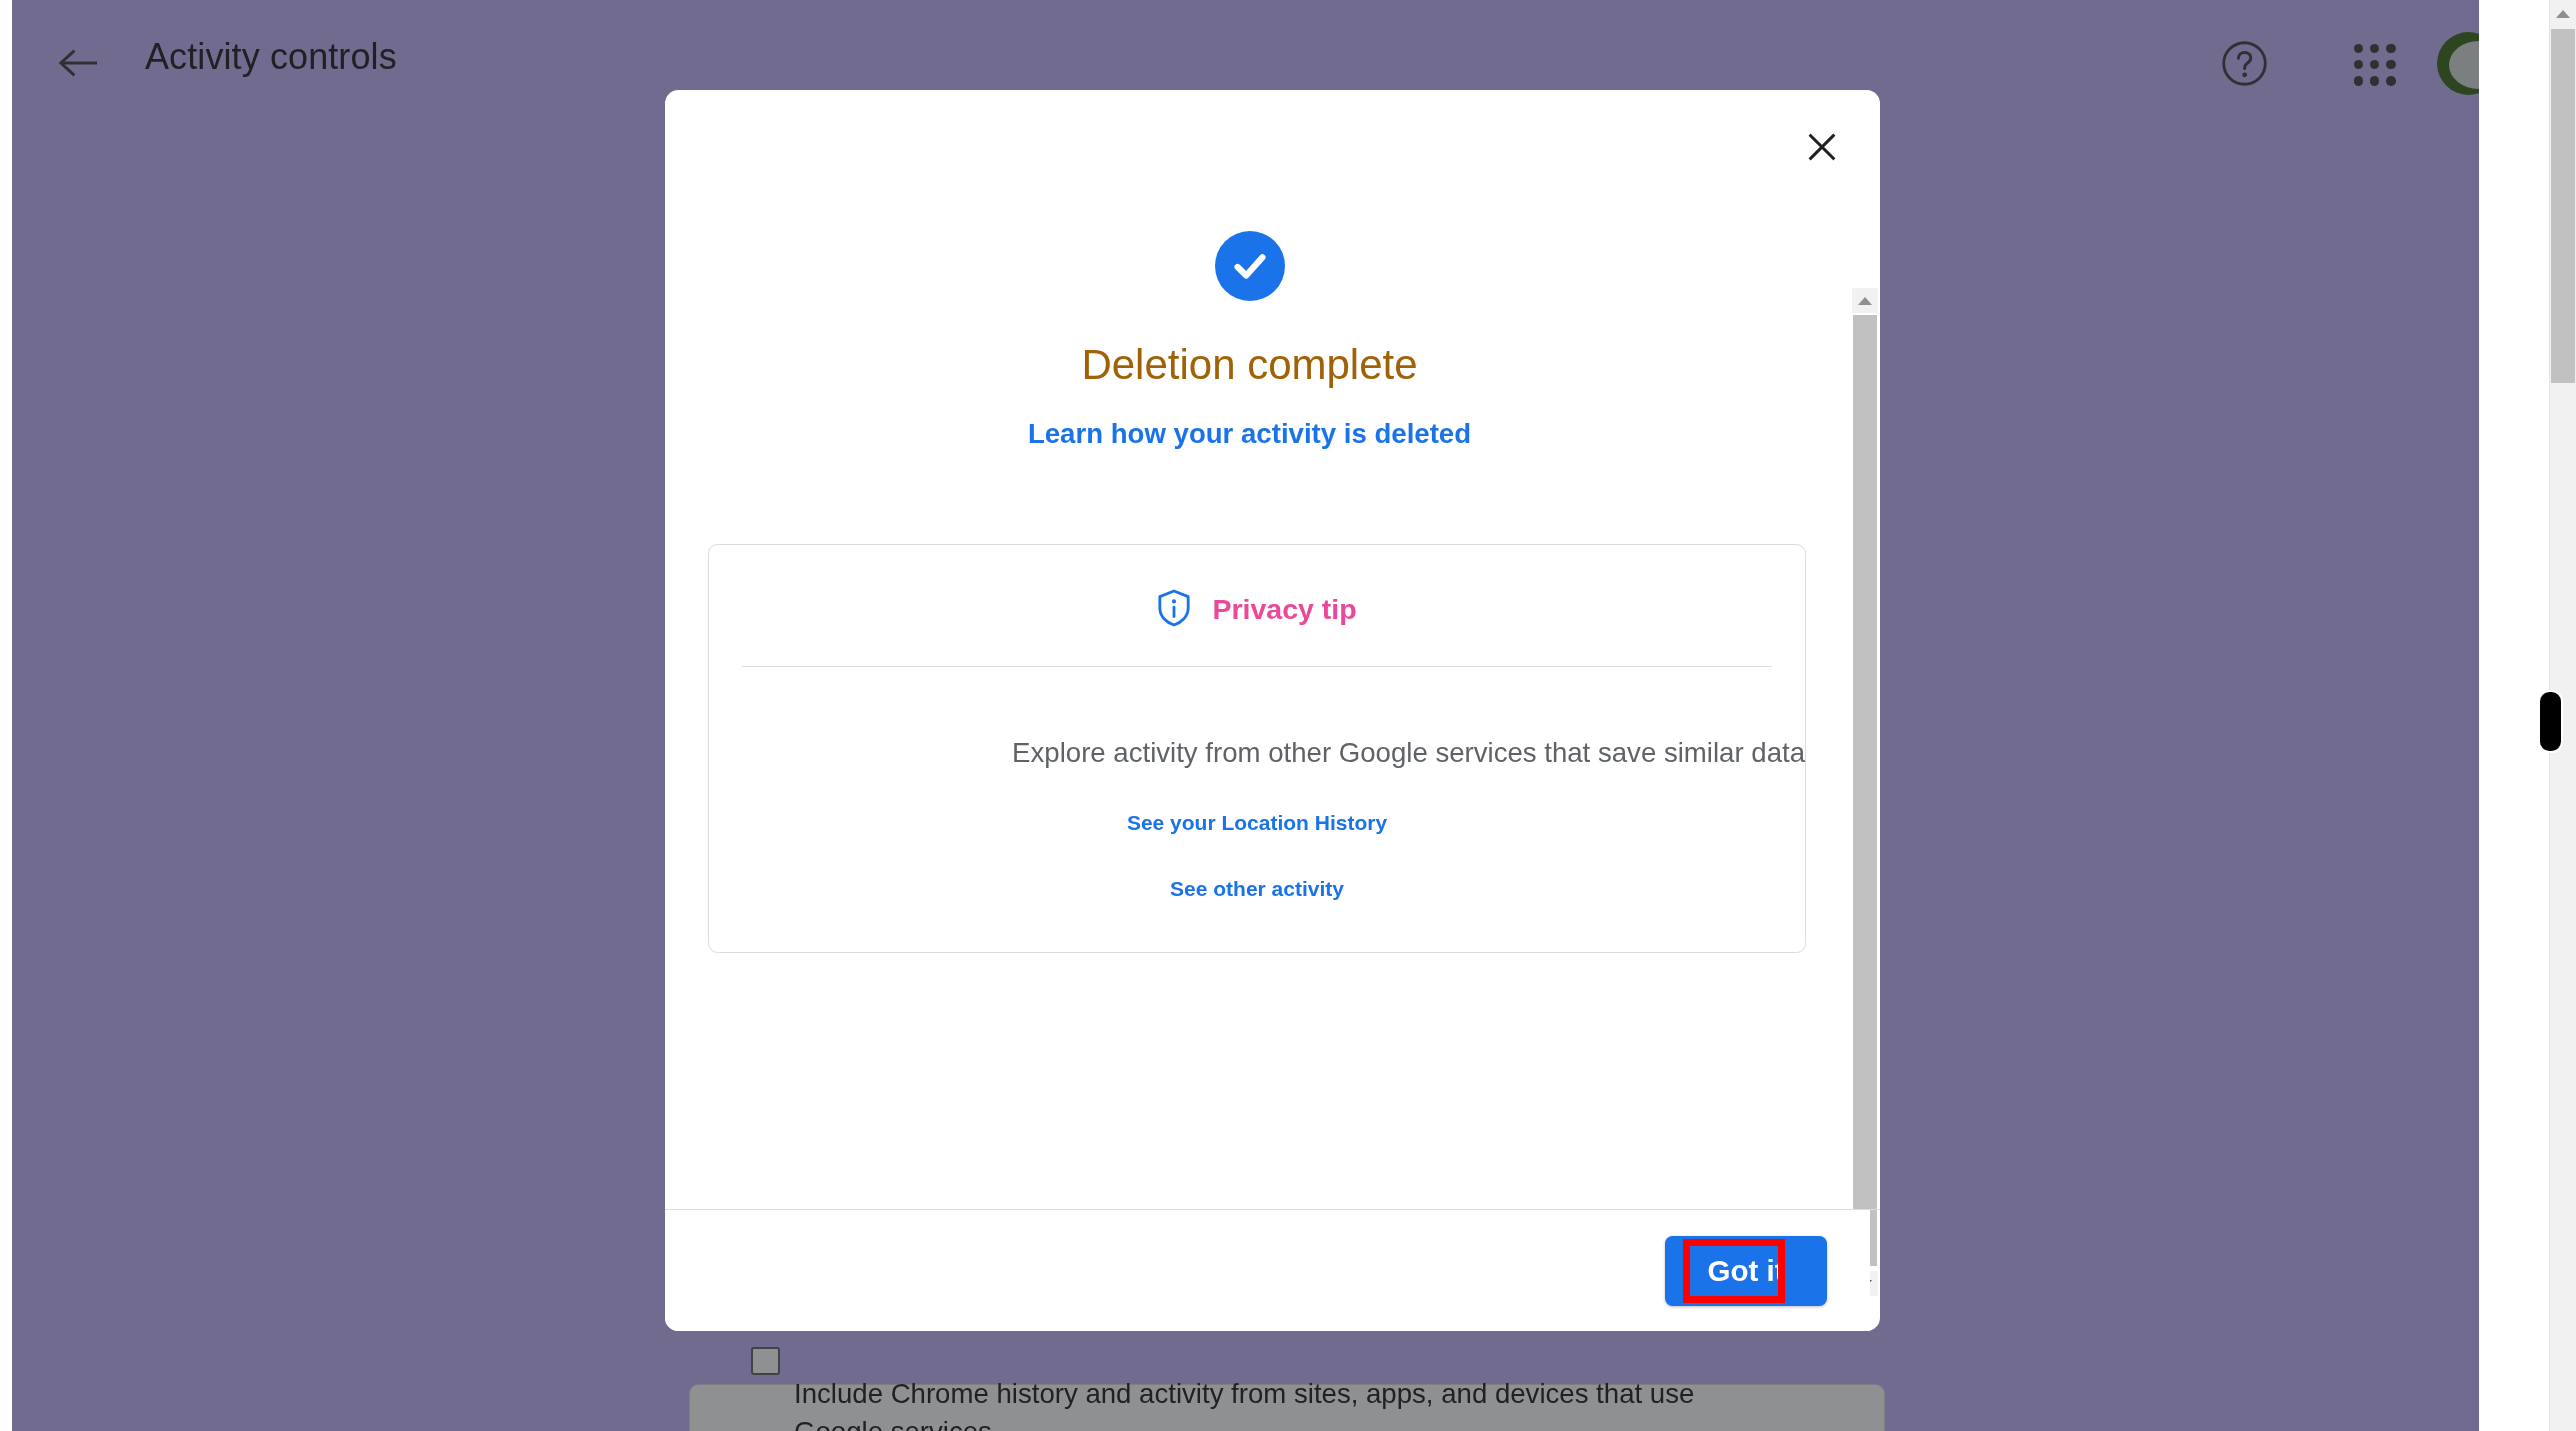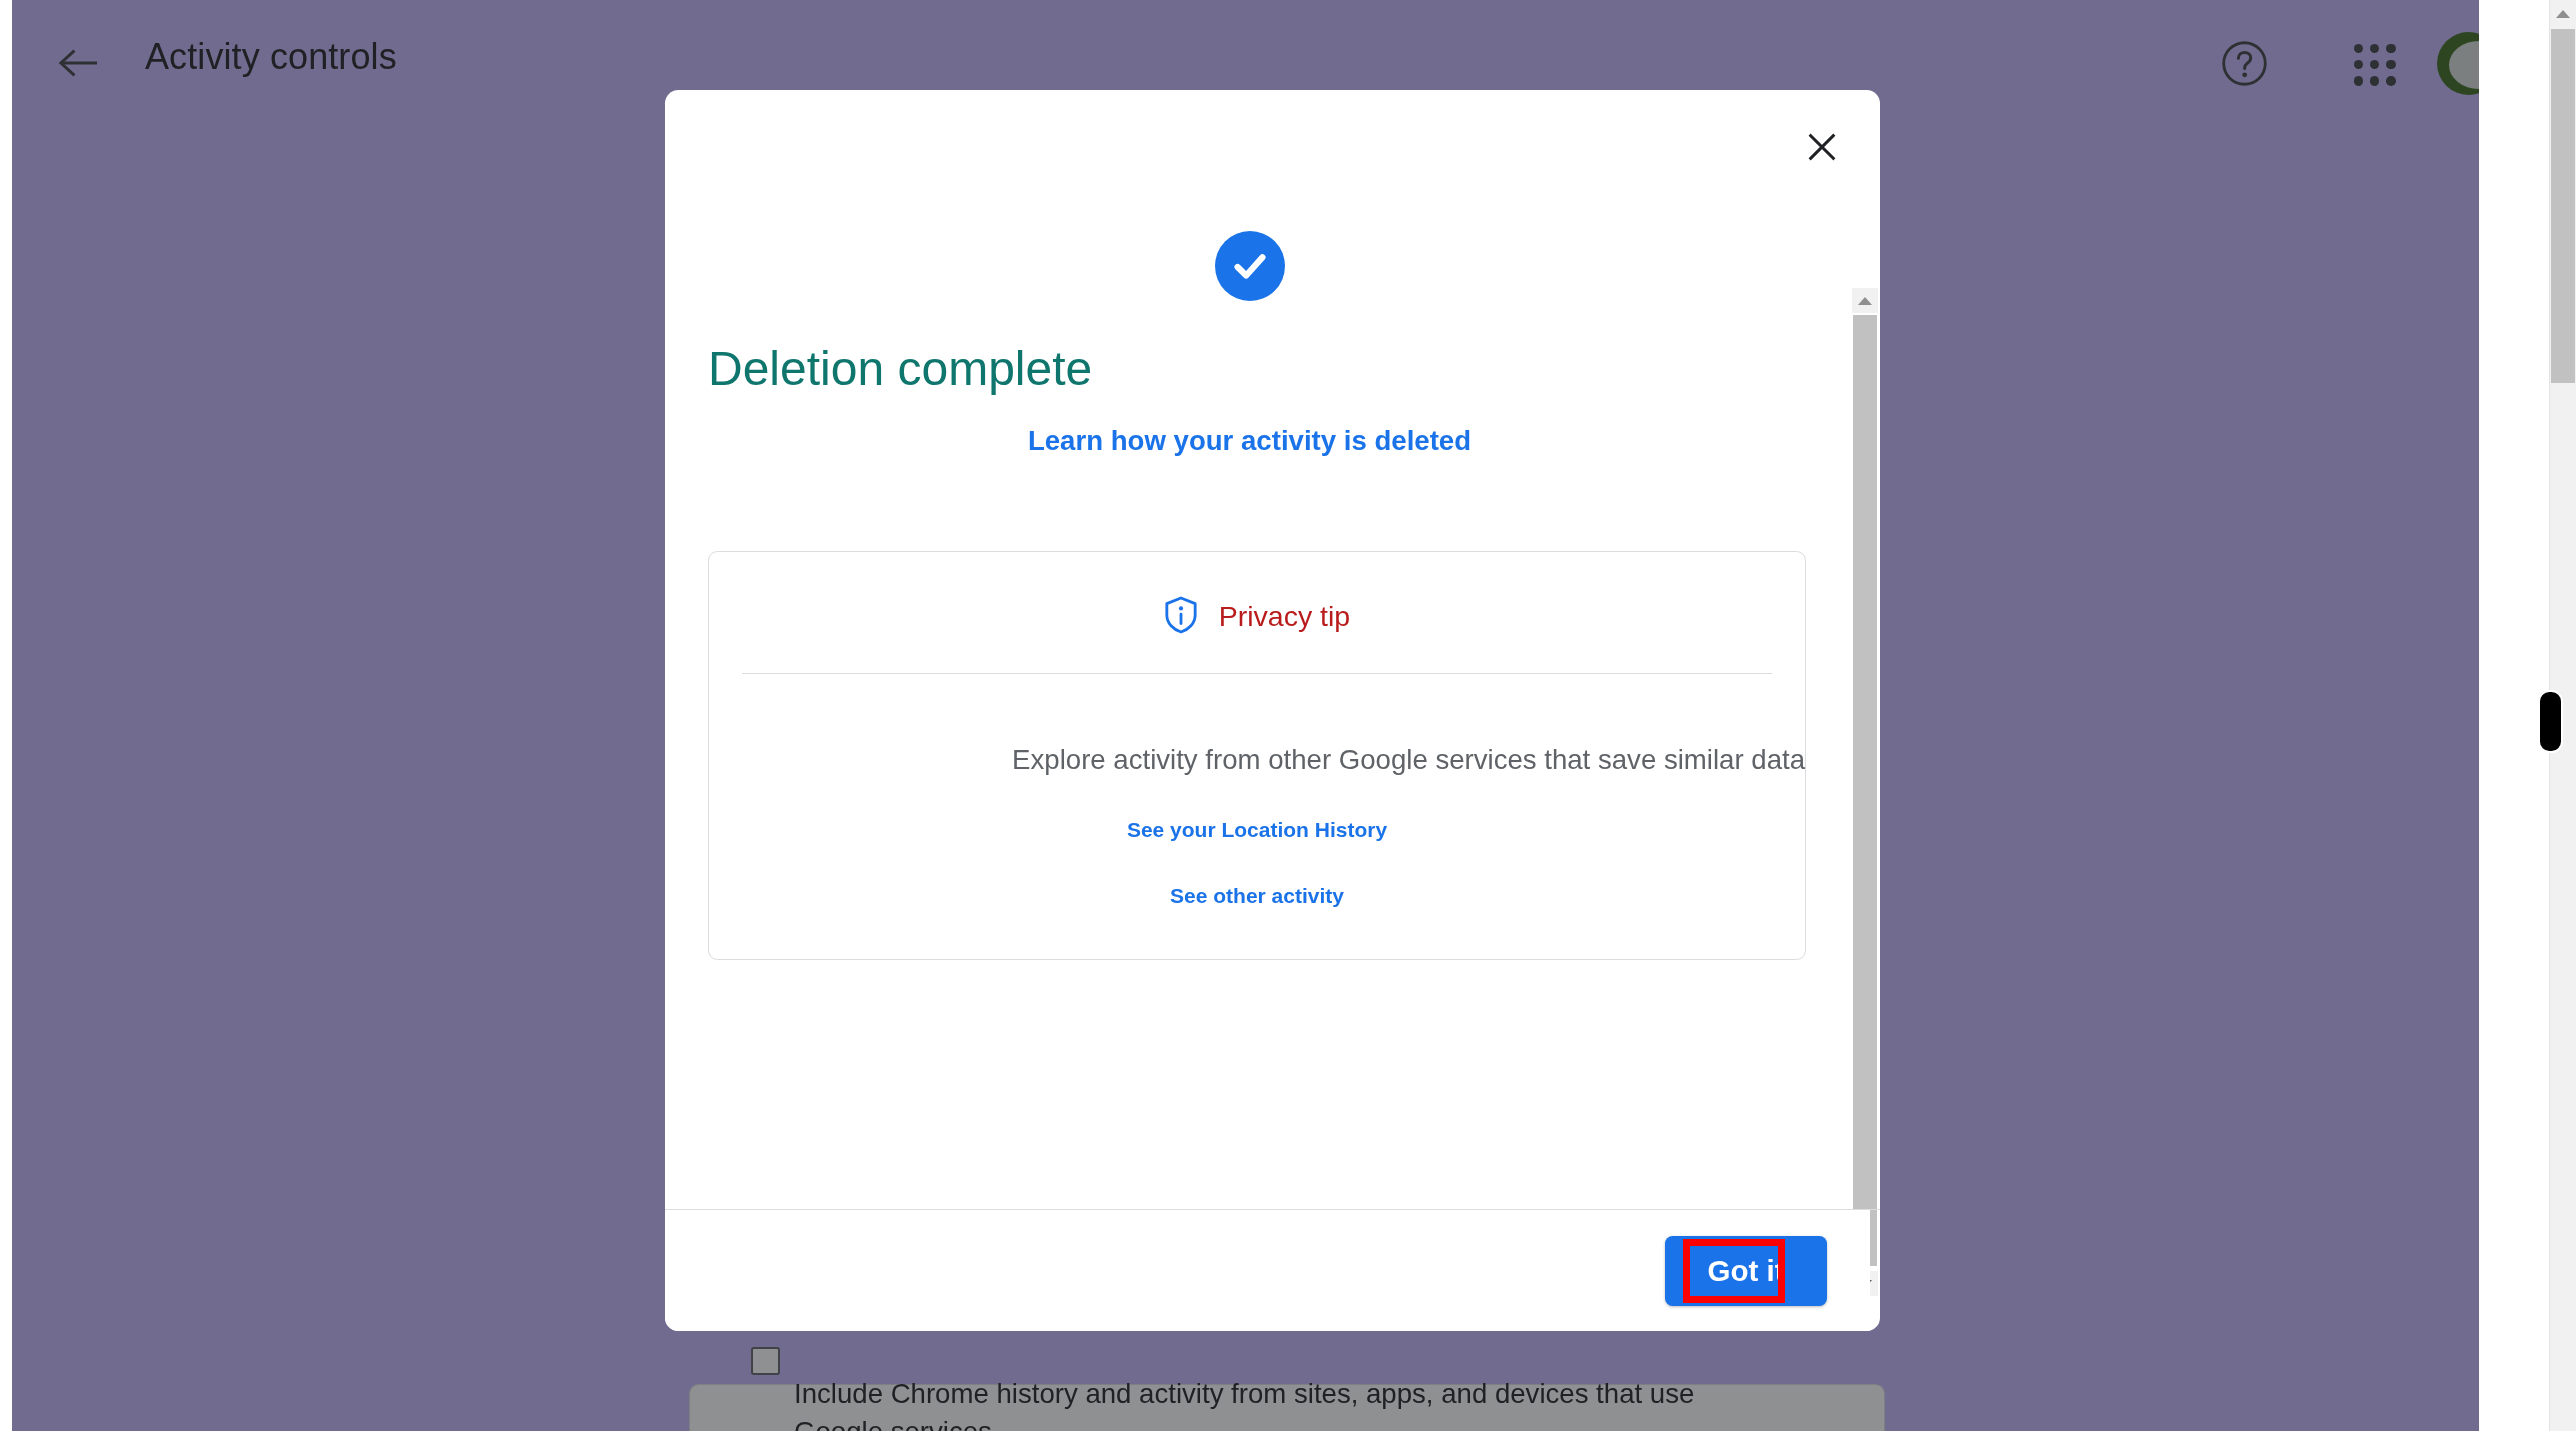--- a/index.html
+++ b/index.html
@@ -260,23 +260,23 @@
     height: 70px;
     border-radius: 50%;
     background: #1a73e8;
     display: flex;
     align-items: center;
     justify-content: center;
   }
 
   .dialog-heading {
     margin-top: 40px;
-    text-align: left;
-    font-size: 48px;
-    color: #0f766e;
+    text-align: center;
+    font-size: 42px;
+    color: #a16207;
     font-weight: 400;
   }
 
   .dialog-body {
     margin: 28.5px auto 0;
     width: 960px;
     text-align: center;
     font-size: 27.6px;
     line-height: 39px;
     color: #5f6368;
@@ -305,22 +305,22 @@
 
   .tip-header {
     display: flex;
     align-items: center;
     justify-content: center;
     gap: 21px;
     padding: 44px 0 36px;
   }
   .tip-title {
     font-size: 28.5px;
-    font-weight: normal;
-    color: #b91c1c;
+    font-weight: bold;
+    color: #ec4899;
   }
 
   .tip-divider {
     height: 1px;
     background: #dadce0;
     margin: 0 33px;
   }
 
   .tip-body {
     margin-top: 70px;

